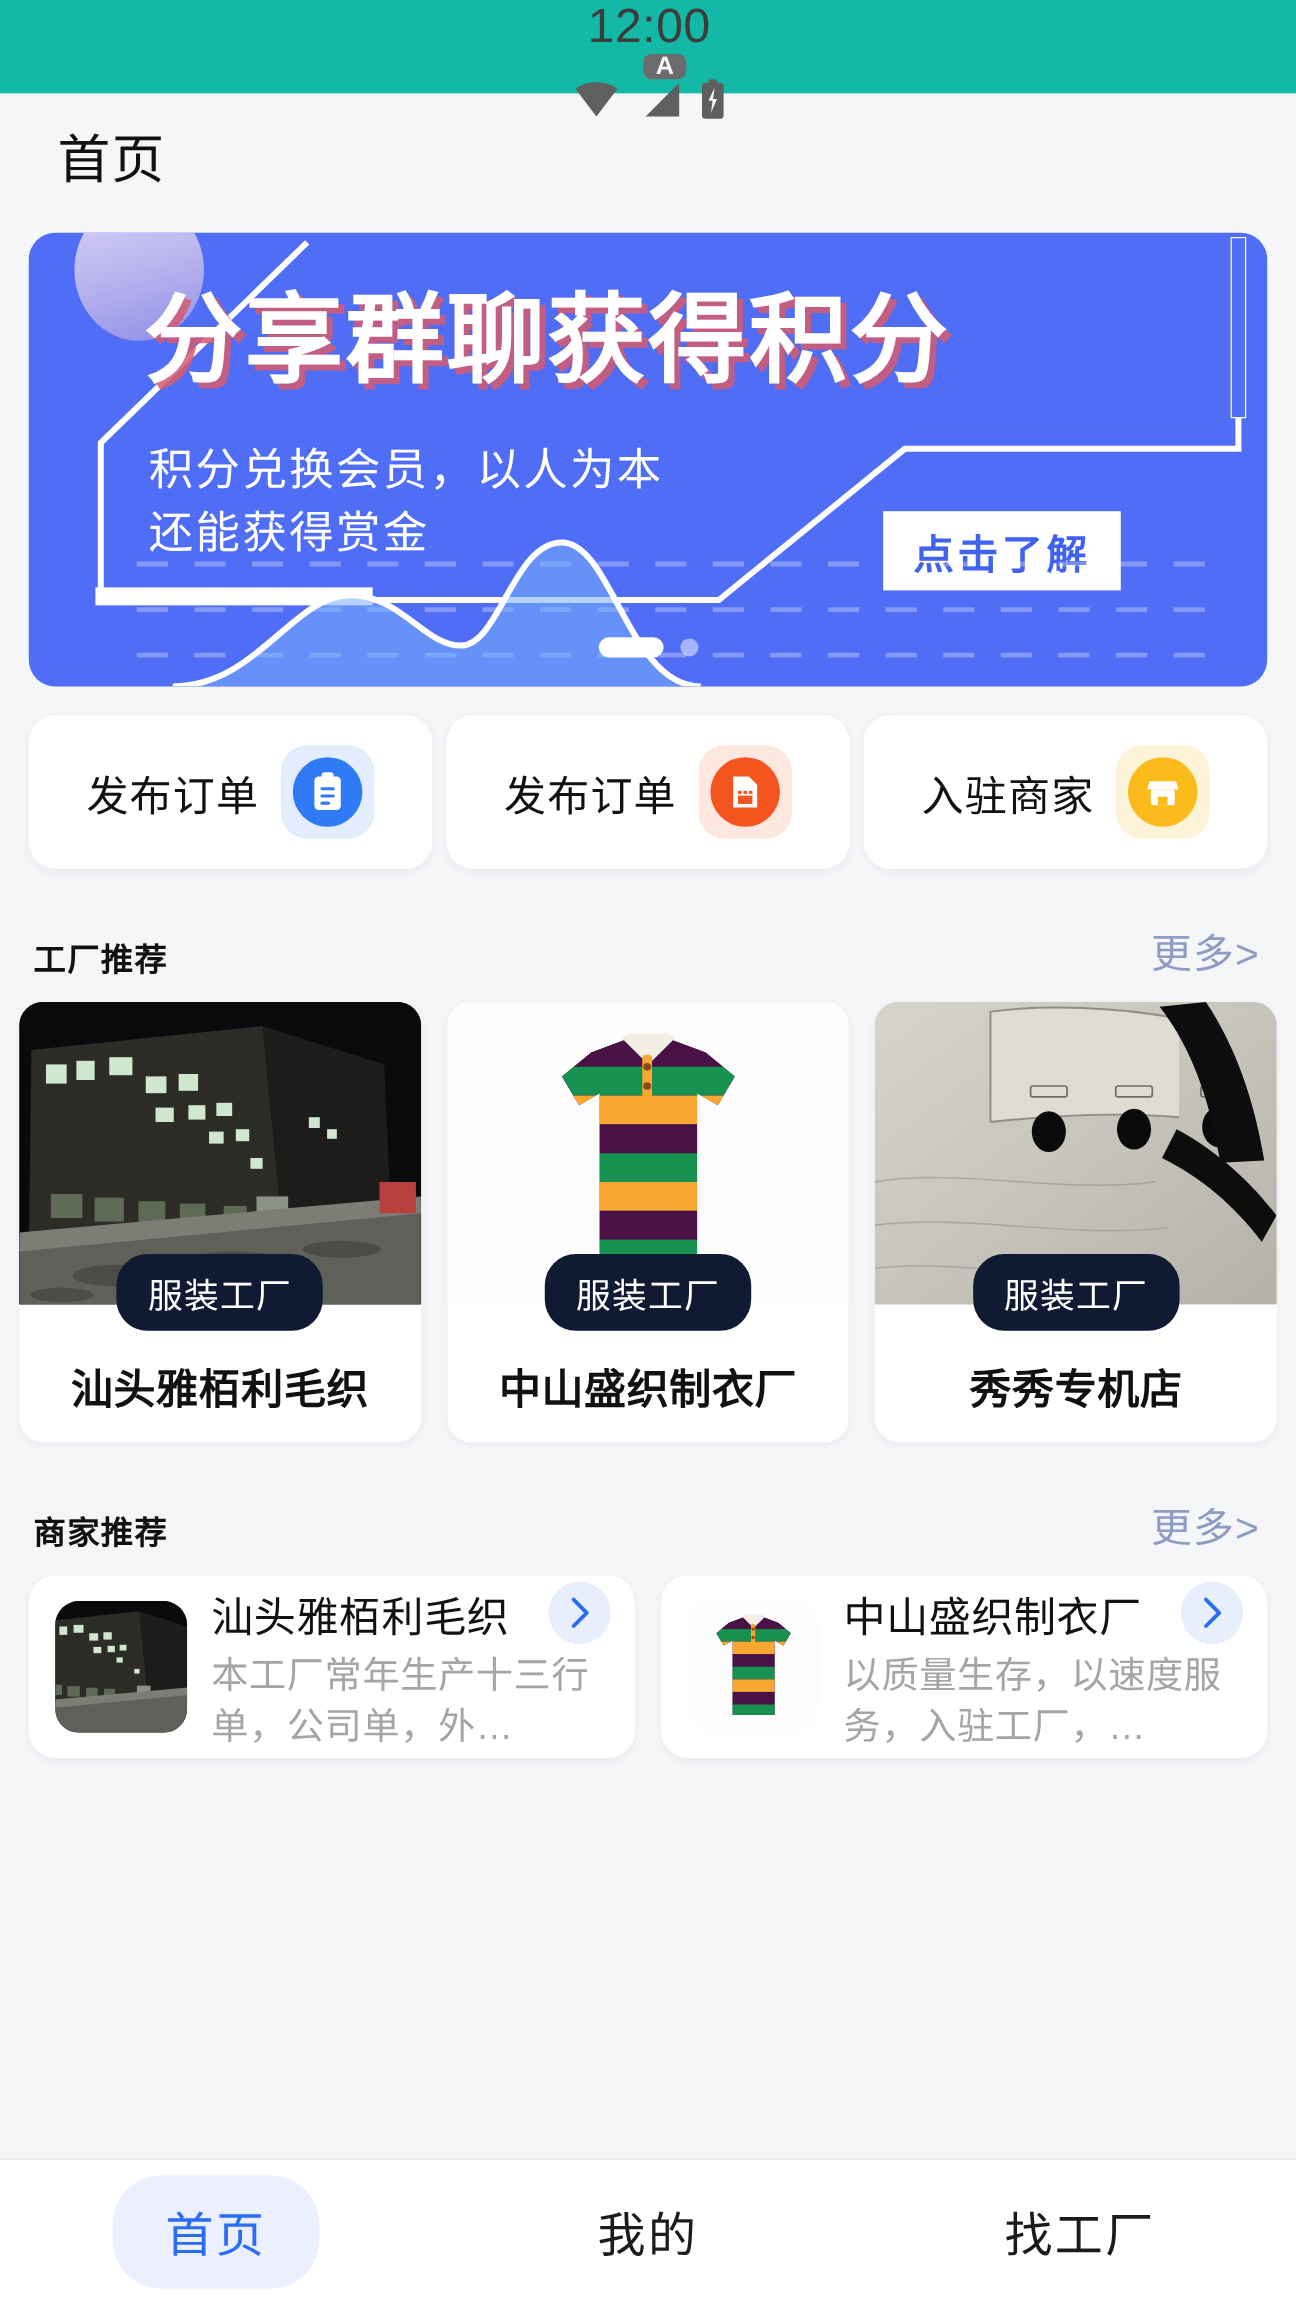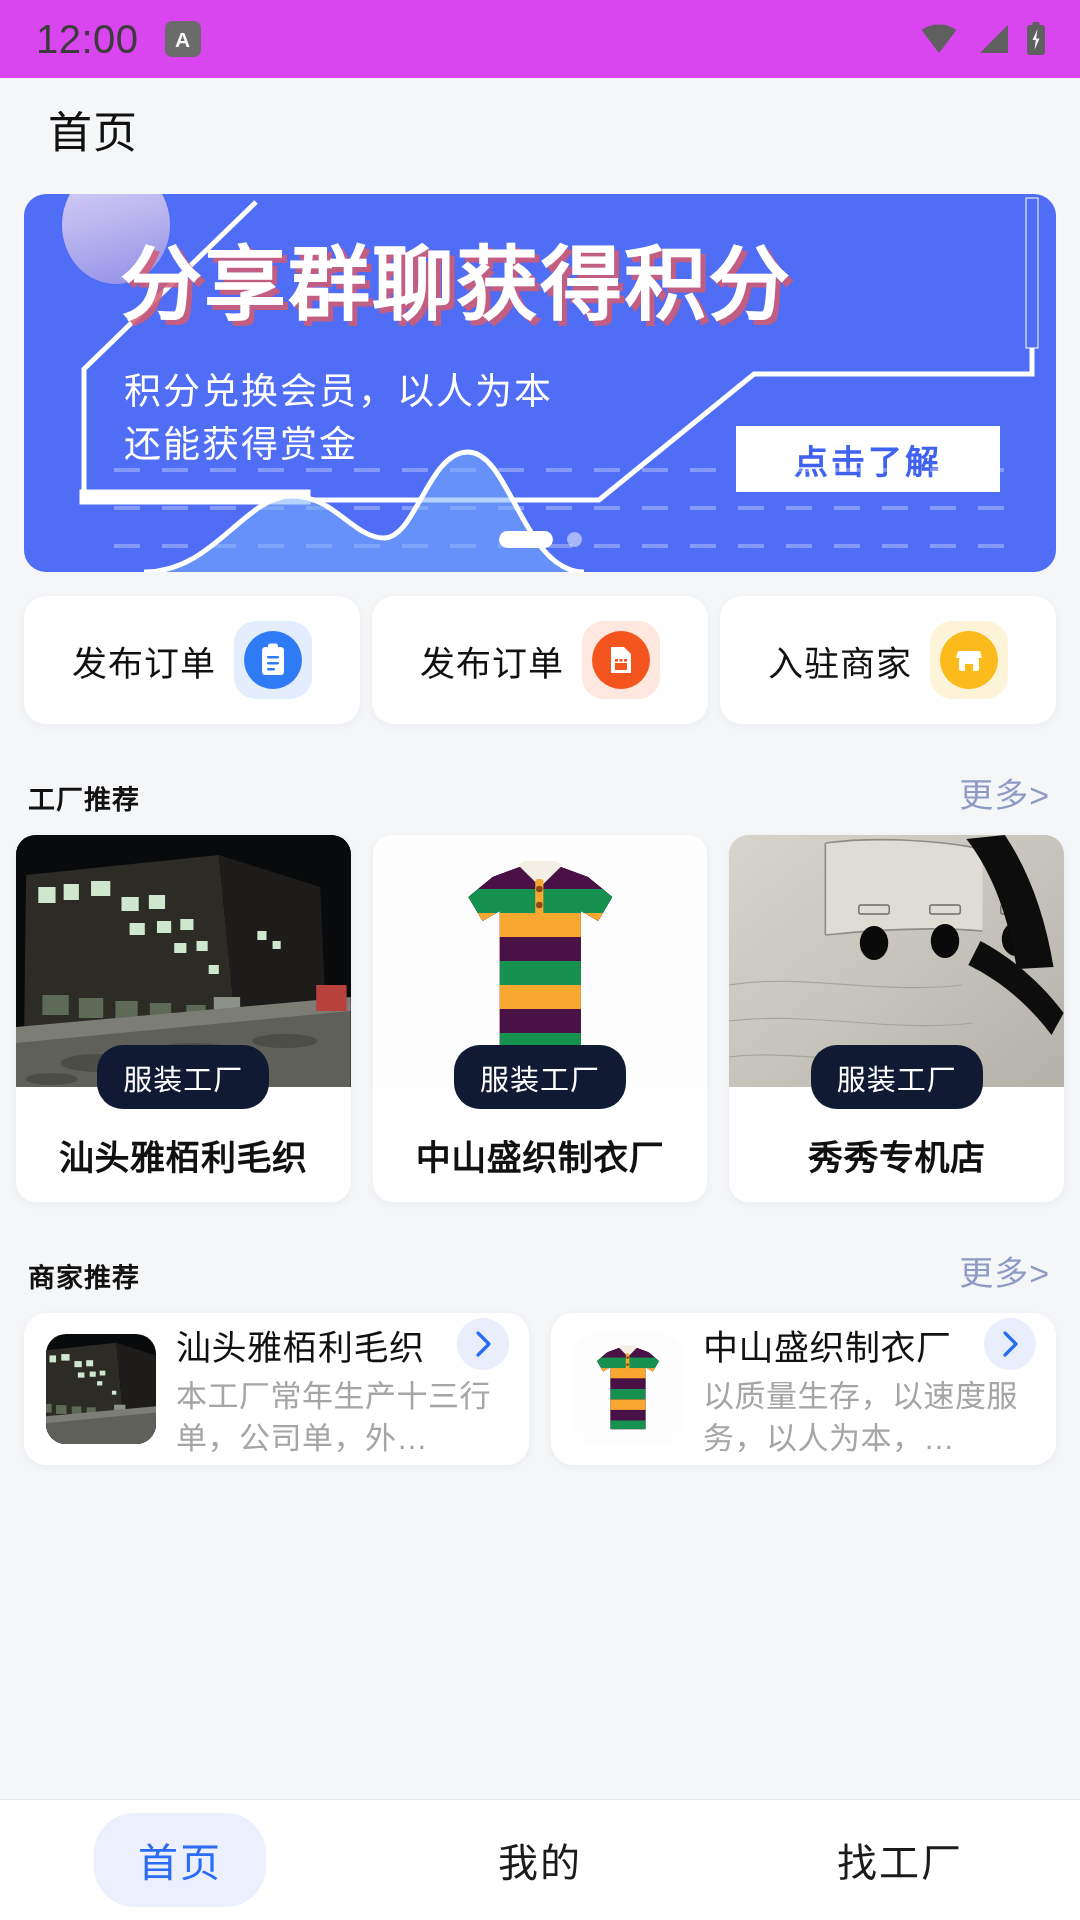--- a/index.html
+++ b/index.html
@@ -8,21 +8,22 @@
     background:#f5f6f8;
     font-family:"Liberation Sans","DejaVu Sans",sans-serif;
     overflow:hidden;
   }
 
   
   .statusbar{
     height:78px; width:100%;
     display:flex; align-items:center;
     padding:0 34px 0 36px;
-    background:#d946ef;
+    background:#14b8a6;
+    flex-direction:column;
   }
   .sb-time{ font-size:40px; color:#3c3c3c; letter-spacing:.5px; font-weight:400; }
   .sb-appicon{
     width:36px; height:36px; margin-left:26px; border-radius:7px;
     background:#6b6b6b; color:#f5f6f8; font-size:21px; font-weight:700;
     display:flex; align-items:center; justify-content:center; line-height:1;
   }
   .sb-spacer{ flex:1; }
   .sb-icons{ display:flex; align-items:center; gap:17px; }
   .ico-wifi{ width:38px; height:30px; }
@@ -56,21 +57,21 @@
     text-shadow:5px 5px 0 rgba(214,90,110,.85);
     white-space:nowrap;
   }
   .bn-sub{
     position:absolute; left:100px; top:172px;
     font-size:37px; color:#ffffff; line-height:1.42;
     letter-spacing:2px;
   }
   .bn-cta{
     position:absolute; left:712px; top:232px;
-    width:264px; height:66px;
+    width:198px; height:66px;
     background:#ffffff; display:flex; align-items:center; justify-content:center;
   }
   .bn-cta span{ font-size:34px; font-weight:700; color:#3f62f0; letter-spacing:3px; }
   .bn-waves{ position:absolute; left:0; bottom:0; width:100%; height:130px; }
   .bn-dots{
     position:absolute; left:0; right:0; bottom:24px;
     display:flex; align-items:center; justify-content:center; gap:14px;
   }
   .dot{ width:15px; height:15px; border-radius:50%; background:rgba(255,255,255,.5); }
   .dot.active{ width:54px; border-radius:9px; height:17px; background:#ffffff; }
@@ -470,21 +471,21 @@
     </div>
     <div class="mtext">
       <div class="mtop">
         <div class="mname">中山盛织制衣厂</div>
         <div class="mchev">
           <svg width="20" height="28" viewBox="0 0 20 28">
             <path d="M5 3 L16 14 L5 25" stroke="#2b6cf6" stroke-width="3.2" fill="none" stroke-linecap="round" stroke-linejoin="round"></path>
           </svg>
         </div>
       </div>
-      <div class="mdesc">以质量生存，以速度服务，以人为本，…</div>
+      <div class="mdesc">以质量生存，以速度服务，入驻工厂，…</div>
     </div>
   </div>
 
 </div>
 
 <div class="tabbar">
   <div class="tab active">
     <span>首页</span>
   </div>
   <div class="tab">

